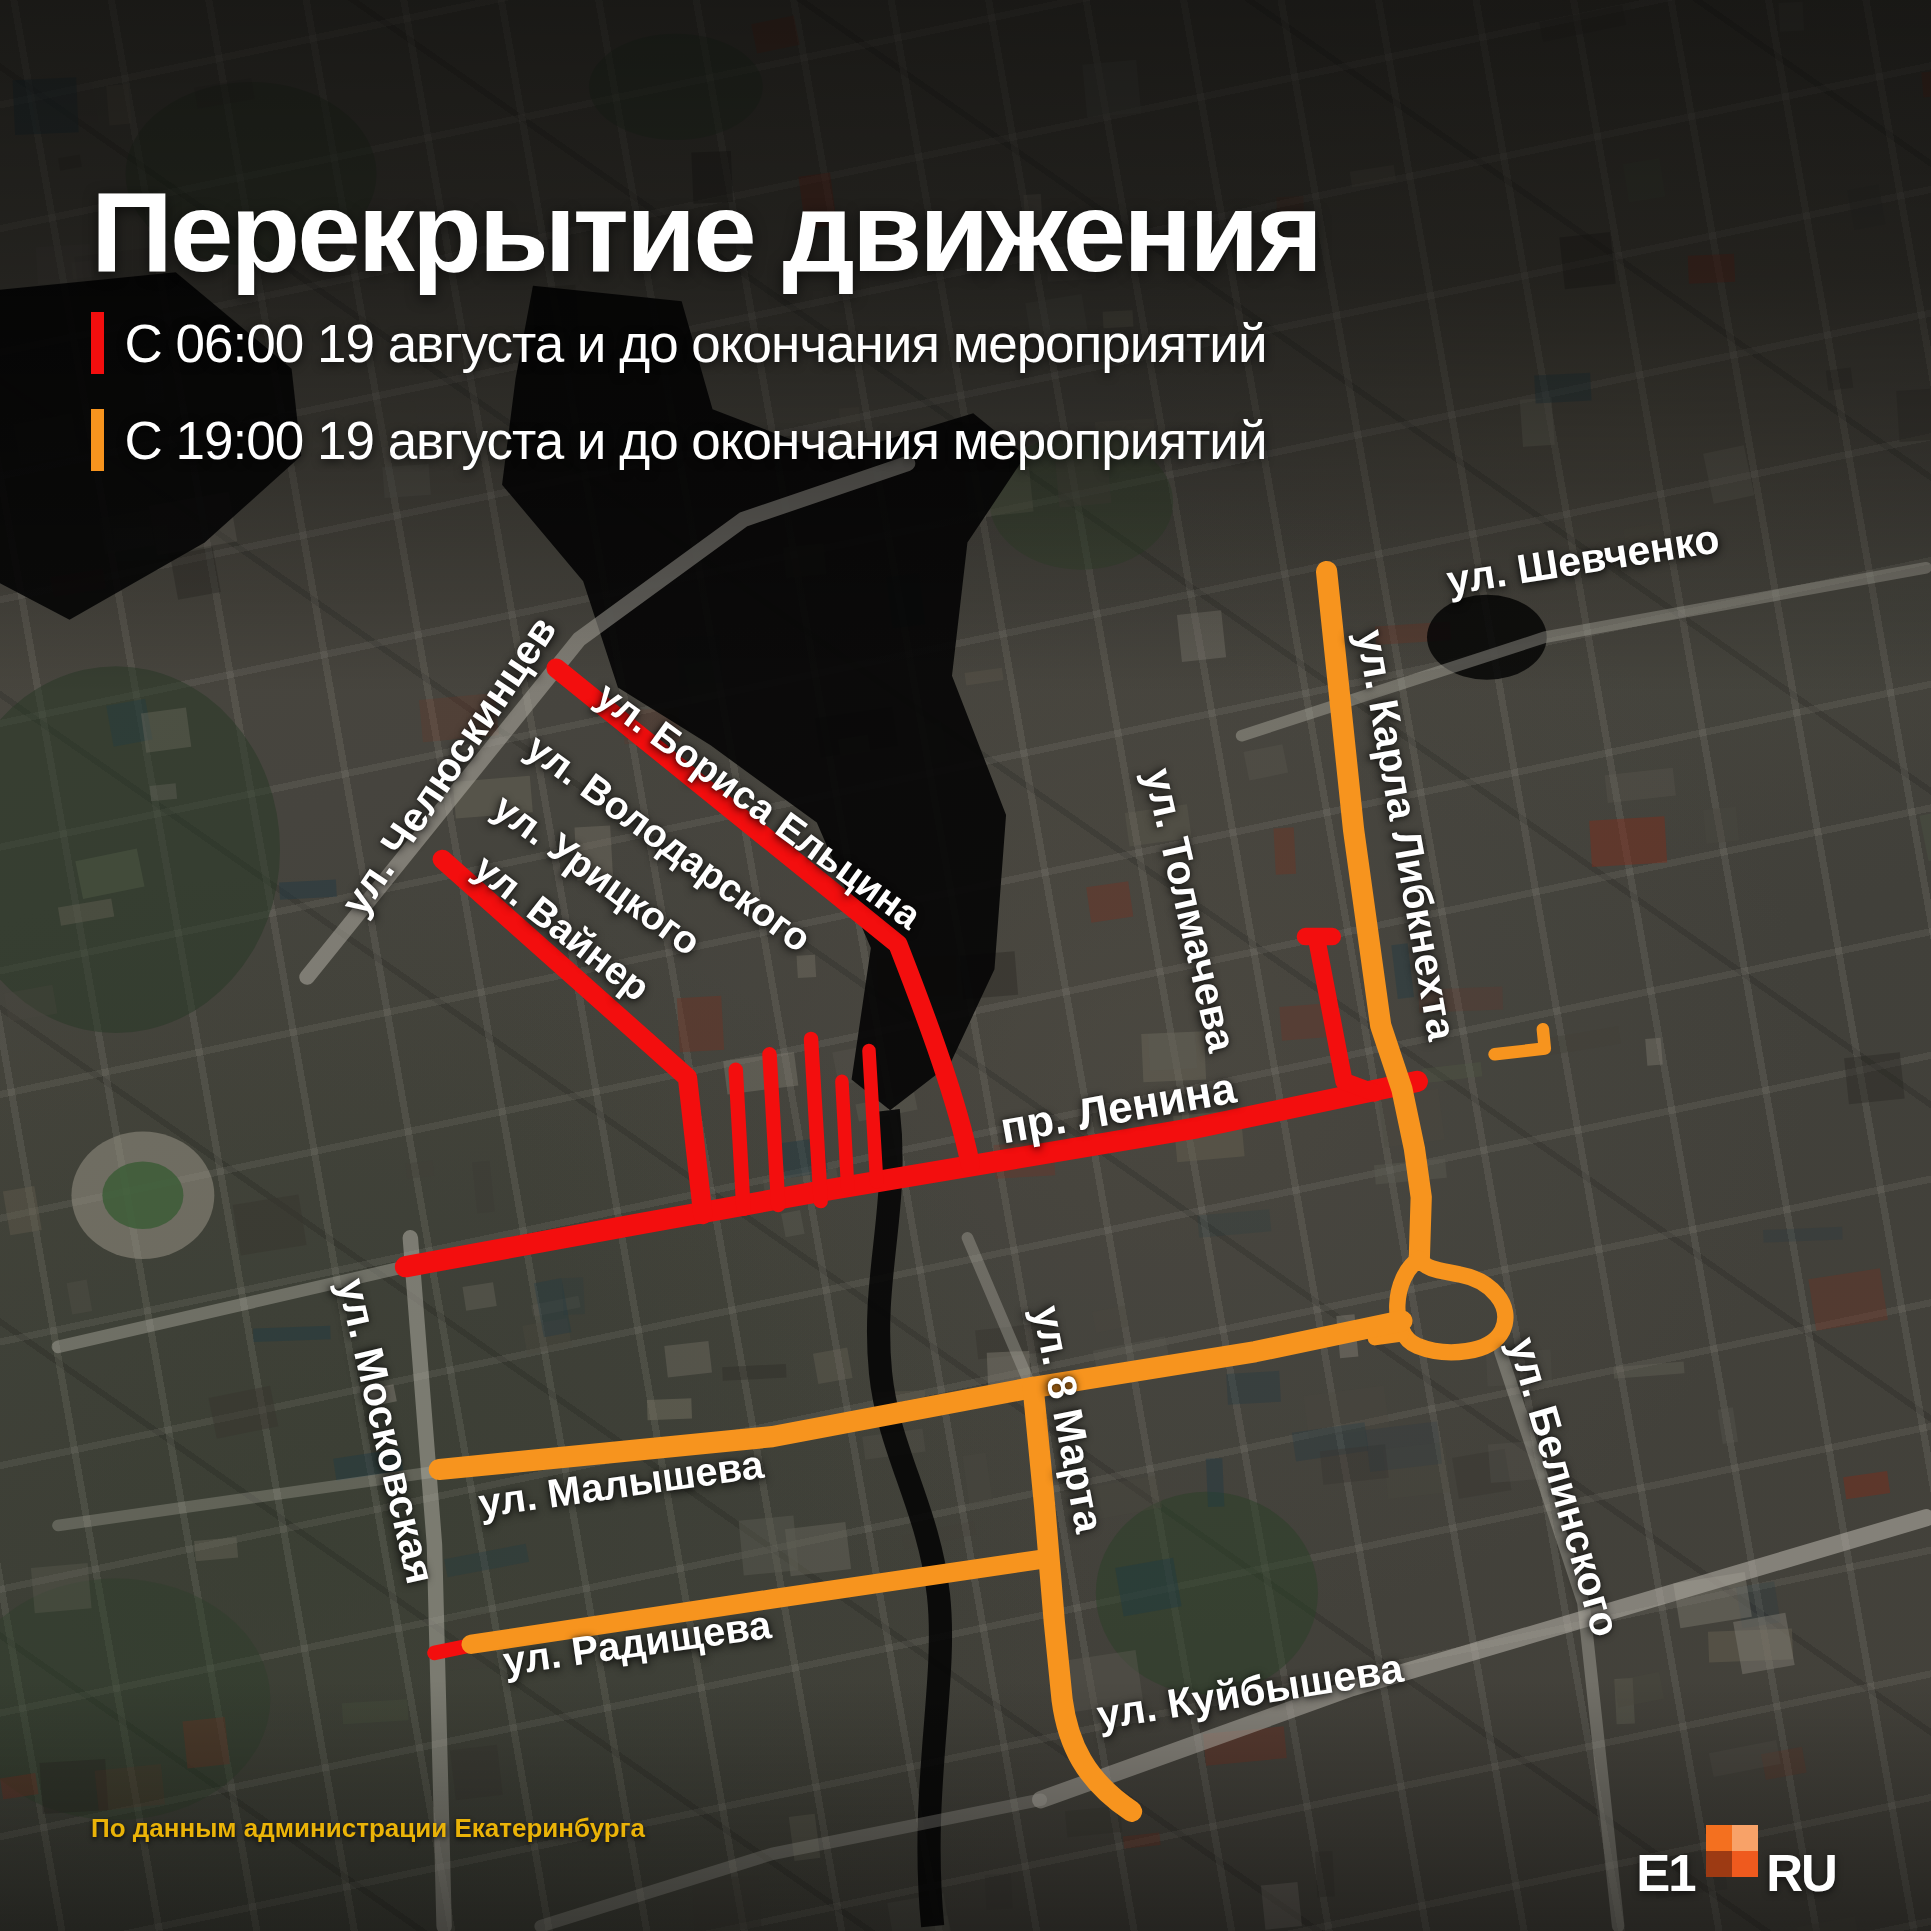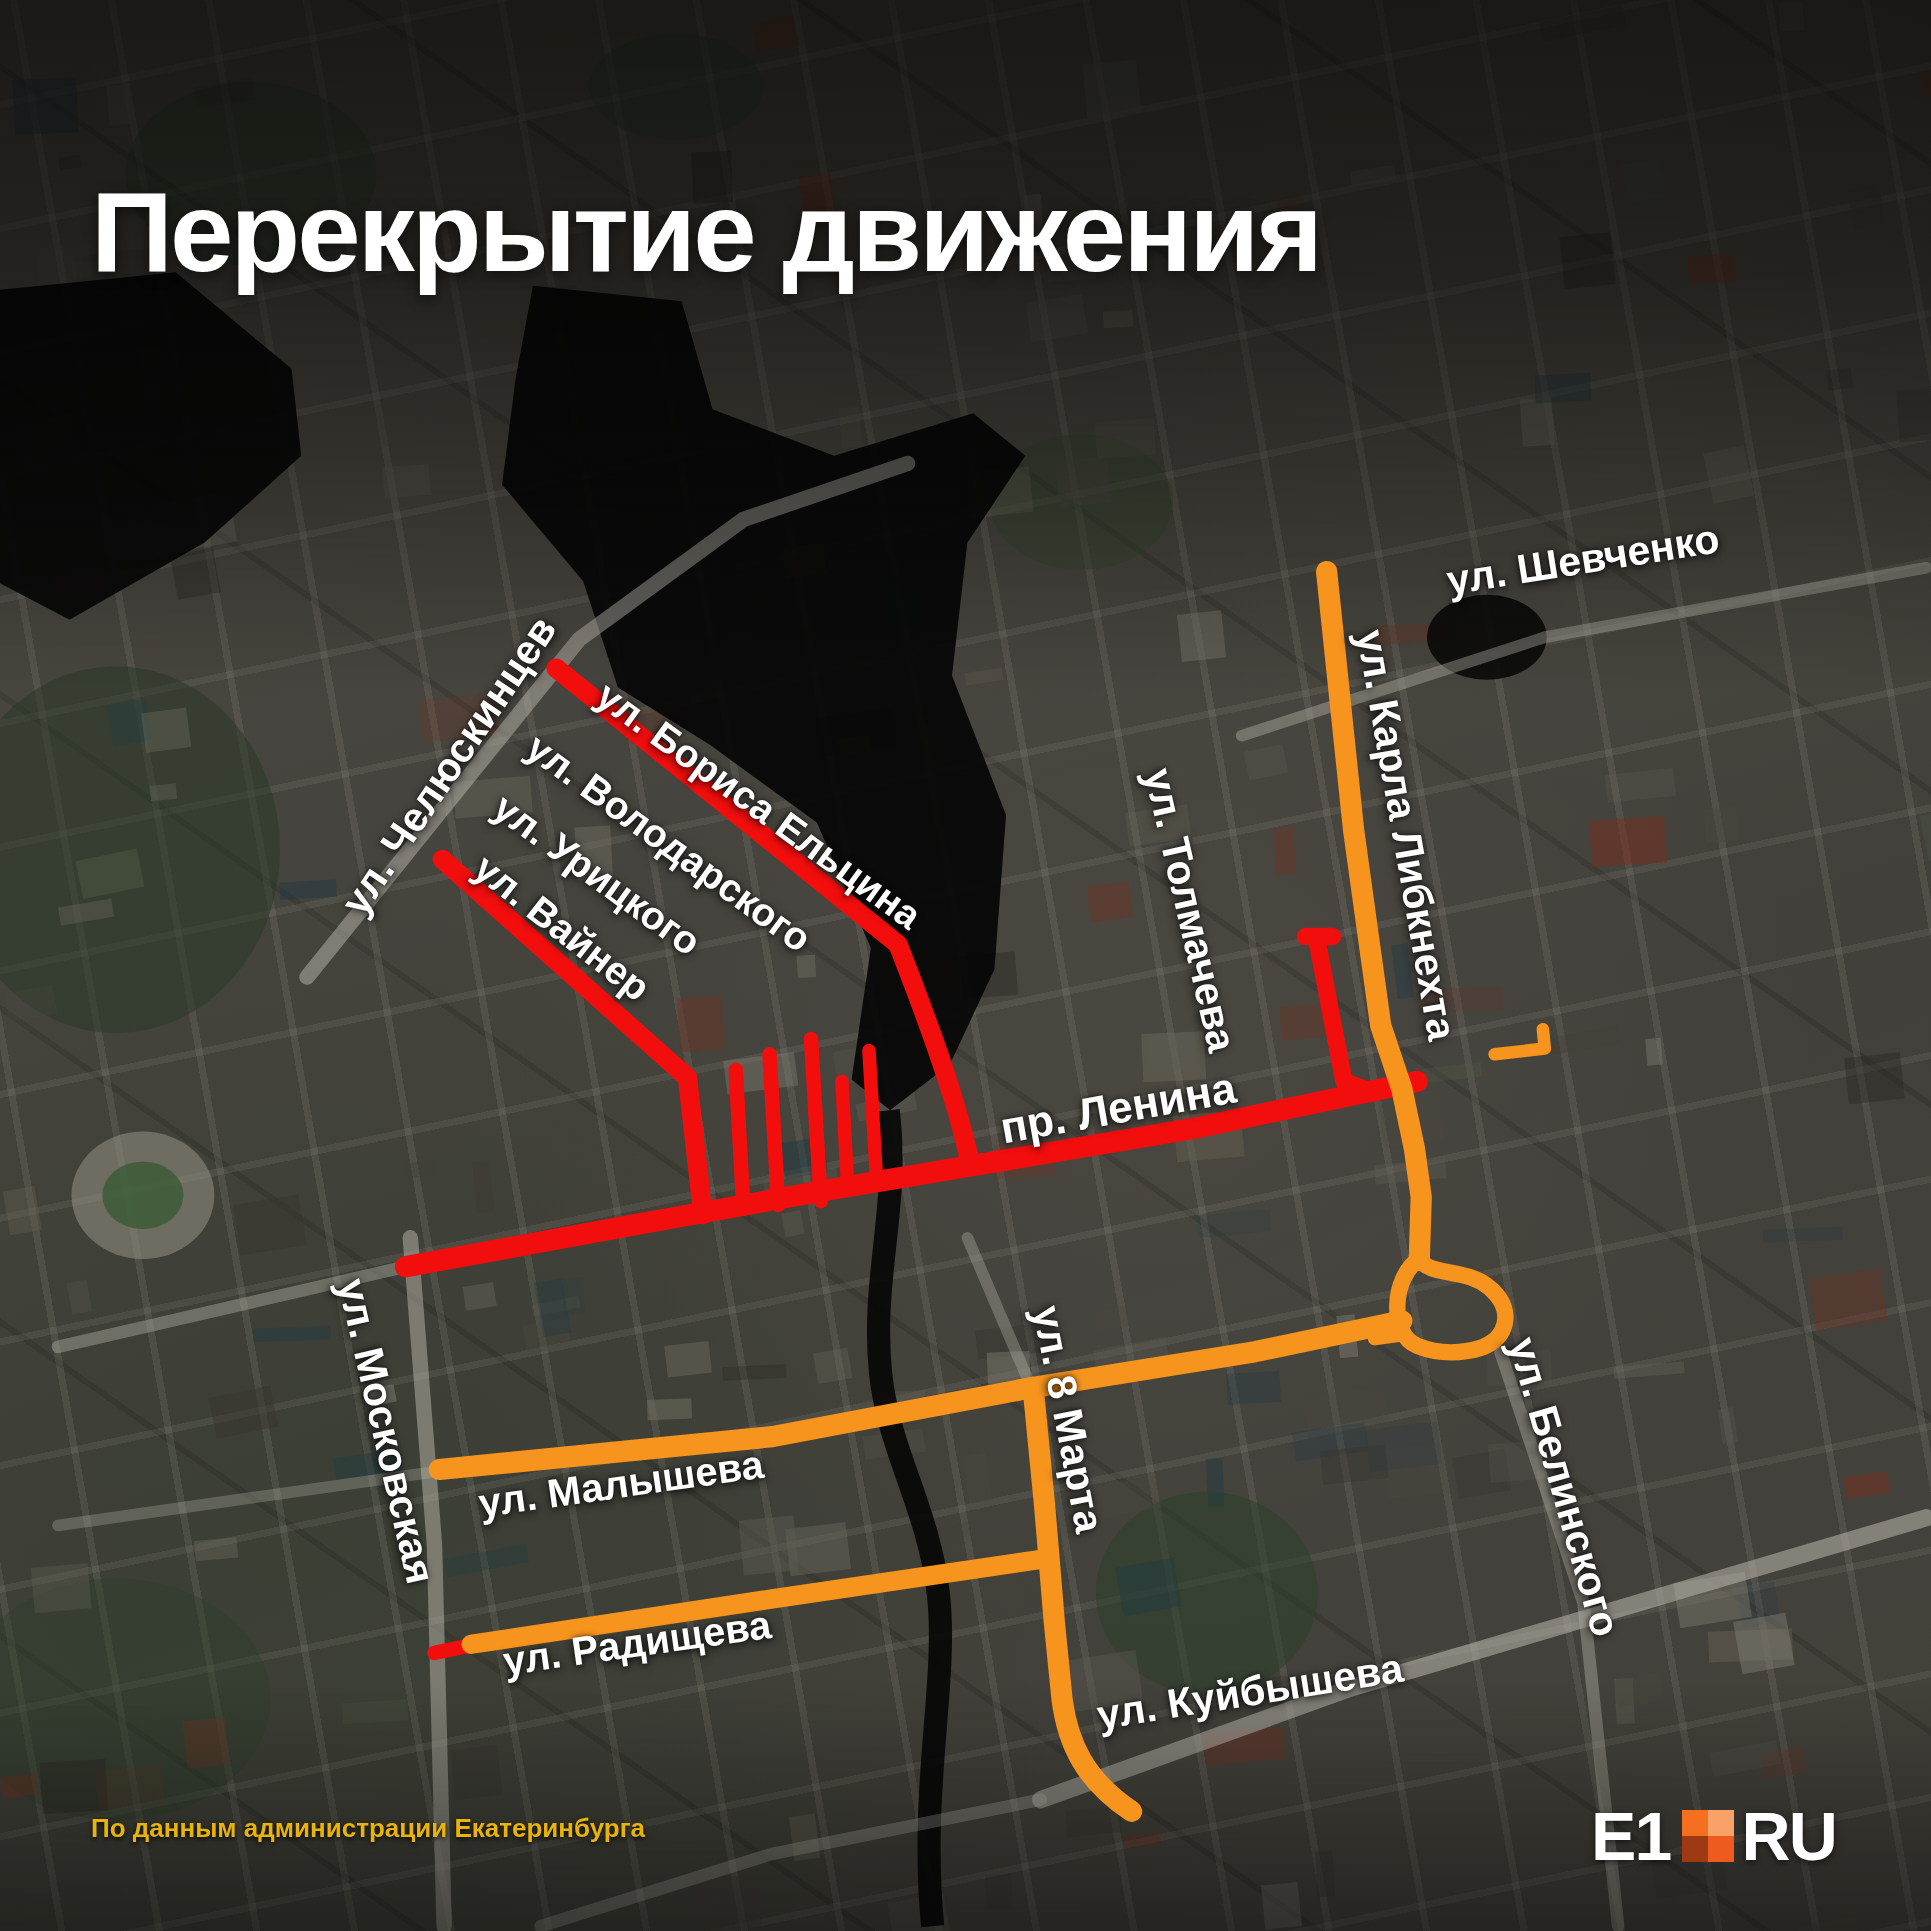--- a/index.html
+++ b/index.html
@@ -56,22 +56,22 @@
   .street-label.anchor-left{
     transform:translate(0,-50%) rotate(var(--r,0deg));
     transform-origin:left center;
   }
   .footer-source{
     position:absolute;left:91px;top:1813px;
     color:#eab308;font-size:26px;font-weight:700;letter-spacing:0;
     text-shadow:0 1.9px 5.8px rgba(0,0,0,.8);
   }
   .logo{position:absolute;right:95px;top:1802px;display:flex;align-items:center;}
-  .logo-text{color:#fff;font-size:68px;font-weight:700;letter-spacing:-1.9px;line-height:1;
-    text-shadow:0 1.9px 7.7px rgba(0,0,0,.6);}
+  .logo-text{color:#fff;font-size:51px;font-weight:700;letter-spacing:-1.9px;line-height:1;
+    text-shadow:0 1.9px 7.7px rgba(0,0,0,.6);margin-top:46px;}
   .logo-square{width:52px;height:52px;display:grid;grid-template-columns:1fr 1fr;grid-template-rows:1fr 1fr;margin:0 7.7px 0 11.6px;}
 </style>
 </head>
 <body>
 
 <div class="canvas">
 
   <div class="sat-base"></div>
   <div class="sat-grid"></div>
 
@@ -323,20 +323,30 @@
       <div class="street-label" style="left: 1118px; top: 1108px; font-size: 44px; --r: -10deg;">пр. Ленина</div>
       <div class="street-label" style="left: 386px; top: 1431px; font-size: 41px; --r: 77deg;">ул. Московская</div>
       <div class="street-label" style="left: 621px; top: 1484px; font-size: 40px; --r: -8deg;">ул. Малышева</div>
       <div class="street-label" style="left: 637px; top: 1643px; font-size: 40px; --r: -8deg;">ул. Радищева</div>
       <div class="street-label" style="left: 1068px; top: 1419px; font-size: 41px; --r: 79deg;">ул. 8 Марта</div>
       <div class="street-label" style="left: 1564px; top: 1487px; font-size: 41px; --r: 74deg;">ул. Белинского</div>
       <div class="street-label" style="left: 1250px; top: 1692px; font-size: 41px; --r: -9deg;">ул. Куйбышева</div>
     </div>
 
   <div class="title">Перекрытие движения</div>
+  <div class="legend">
+    <div class="legend-row">
+      <div class="legend-swatch" style="background: rgb(243, 14, 14);"></div>
+      <div class="legend-label">С 06:00 19 августа и до окончания мероприятий</div>
+    </div>
+    <div class="legend-row">
+      <div class="legend-swatch" style="background: rgb(247, 148, 30);"></div>
+      <div class="legend-label">С 19:00 19 августа и до окончания мероприятий</div>
+    </div>
+  </div>
 
   <div class="footer-source">По данным администрации Екатеринбурга</div>
   <div class="logo">
     <span class="logo-text">E1</span>
     <span class="logo-square" id="logo-square">
         <span style="background: rgb(244, 112, 31);"></span>
         <span style="background: rgb(248, 162, 104);"></span>
         <span style="background: rgb(157, 58, 19);"></span>
         <span style="background: rgb(239, 90, 30);"></span>
       </span>

